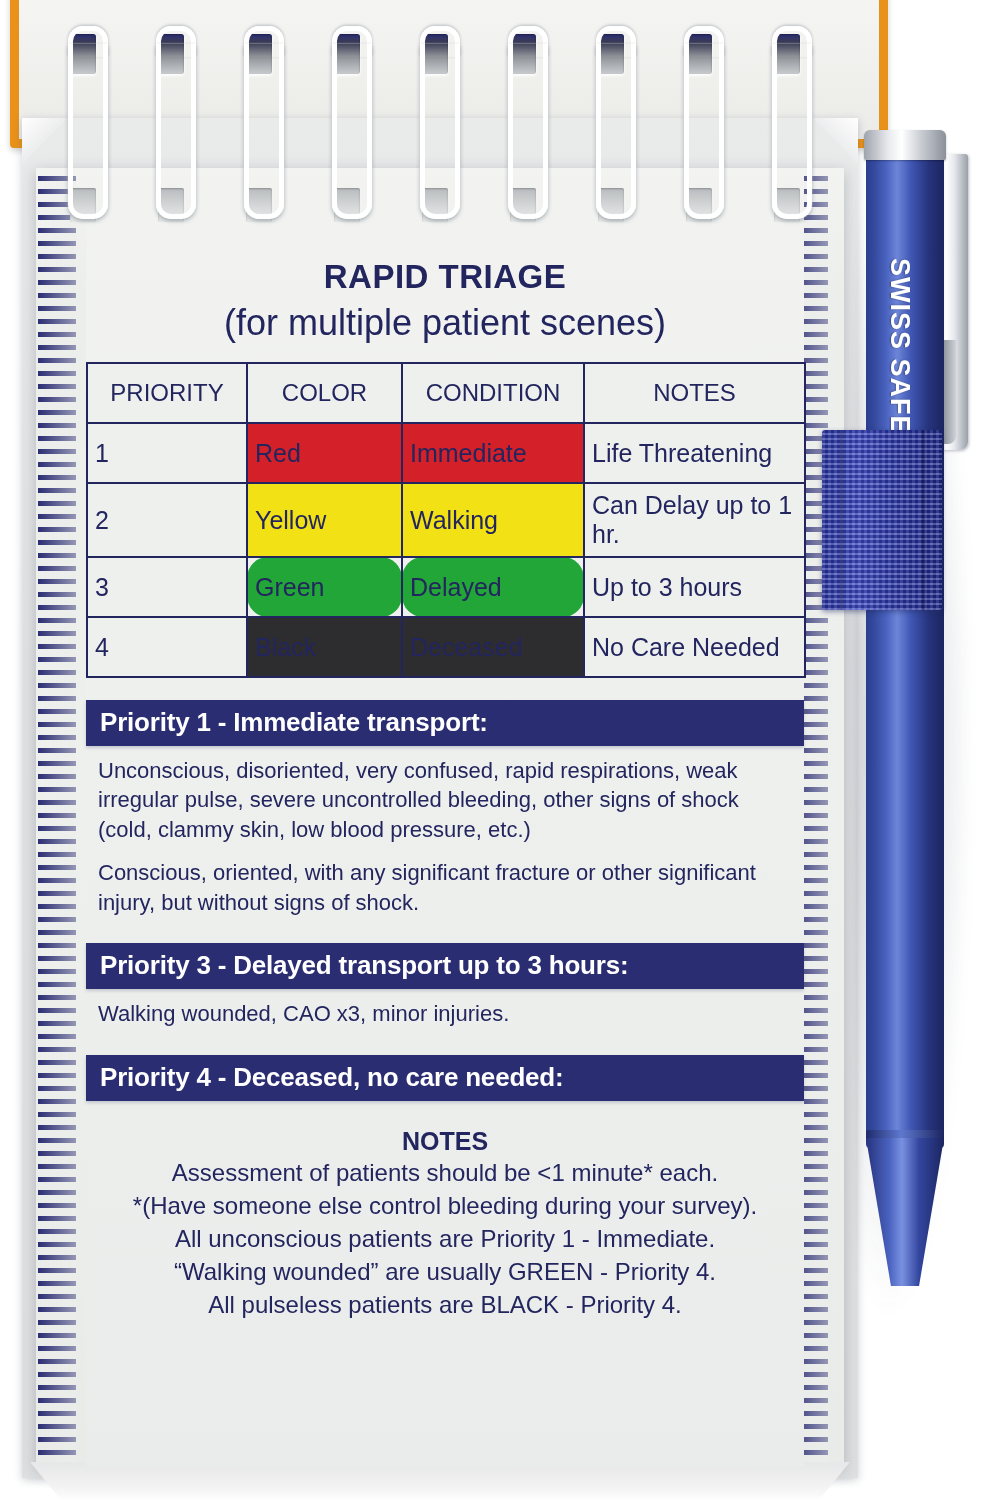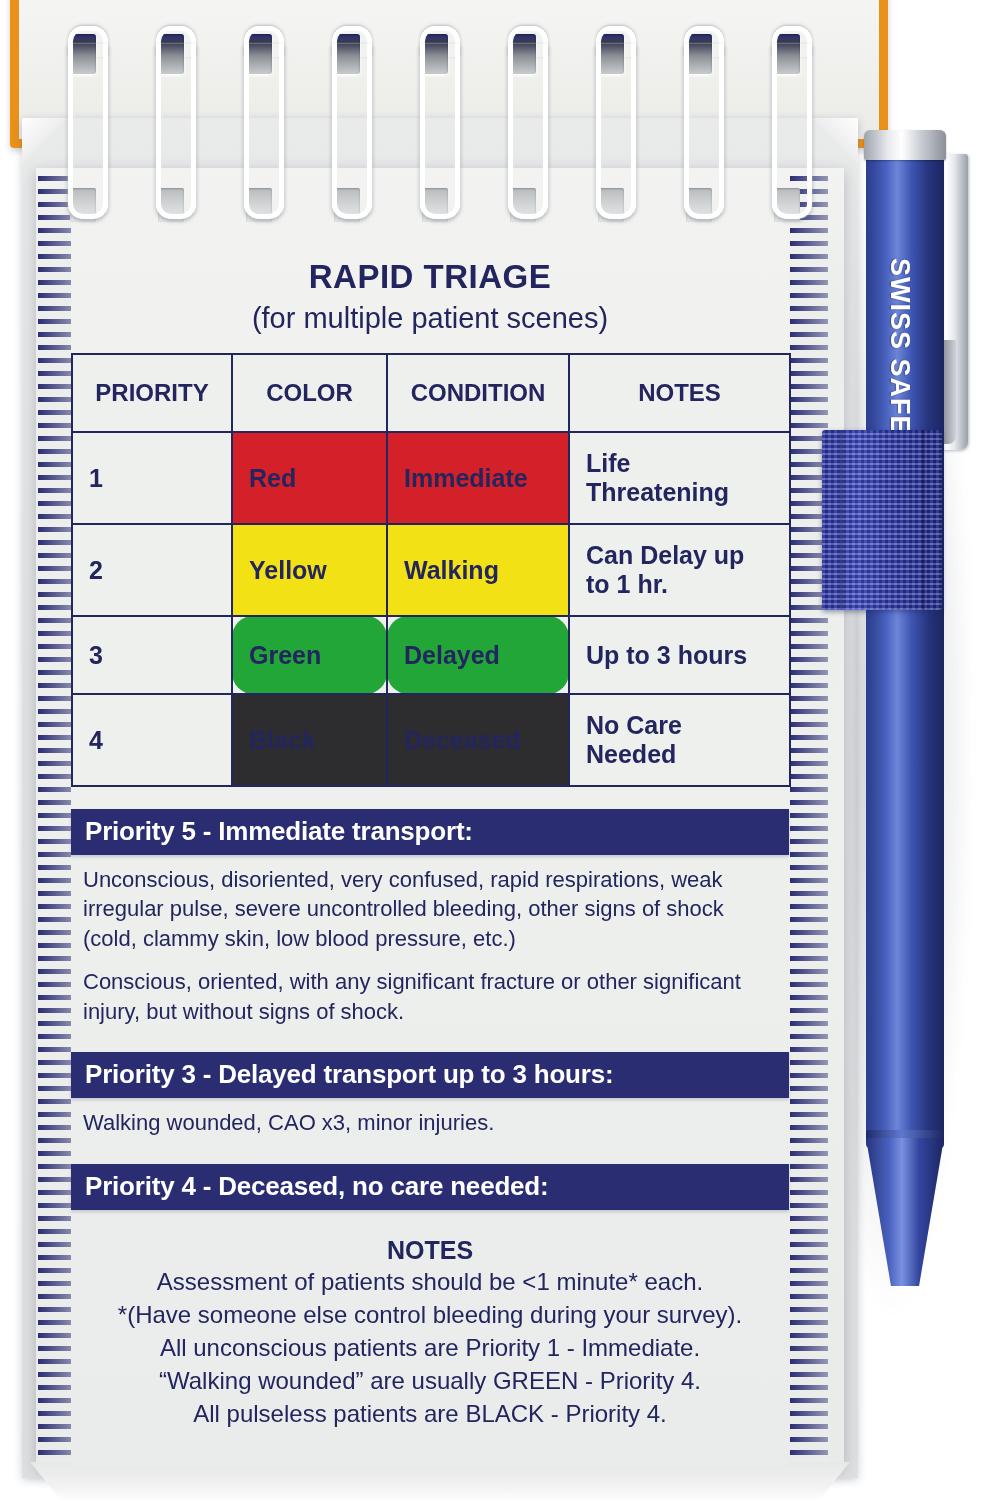--- a/index.html
+++ b/index.html
@@ -62,21 +62,21 @@
         rgba(255,255,255,0) 5px, rgba(255,255,255,0) 13px);
   }
   .ticks.left{left:38px;}
   .ticks.right{left:790px;}
   .ticks-mask{
     position:absolute;top:176px;height:1286px;width:38px;
     background:linear-gradient(90deg,rgba(236,238,236,.0) 0%,rgba(236,238,236,.55) 100%);
   }
   
   .content{
-    position:absolute;left:71px;top:176px;width:718px;height:1290px;
+    position:absolute;left:86px;top:176px;width:718px;height:1290px;
     background:linear-gradient(180deg,#f2f3f1 0%,#eef0ee 45%,#eaeceb 100%);
   }
   
   .spiral{position:absolute;left:0;top:0;width:1000px;height:230px;}
   .hole{
     position:absolute;width:26px;height:40px;border-radius:3px;
     background:linear-gradient(180deg,#2b2d73 0%,#3b3d55 22%,#8d9096 55%,#c9ccce 100%);
     box-shadow:0 1px 2px rgba(0,0,0,.35) inset, 0 2px 3px rgba(255,255,255,.9);
   }
   .hole2{
@@ -94,32 +94,32 @@
     position:absolute;width:30px;height:26px;
     border:5px solid #ffffff;border-bottom:none;border-radius:15px 15px 0 0;
     box-shadow:0 -1px 3px rgba(120,130,145,.5);
   }
   
   .title{
     text-align:center;font-weight:bold;font-size:33px;letter-spacing:.5px;
     color:#23255e;margin:0;padding-top:82px;
   }
   .subtitle{
-    text-align:center;font-size:29px;color:#23255e;margin:0;padding-top:6px;
+    text-align:center;font-size:36px;color:#23255e;margin:0;padding-top:6px;
   }
   
   table.triage{
     border-collapse:collapse;margin:18px auto 0 auto;width:718px;
     table-layout:fixed;
   }
   table.triage td,table.triage th{
     border:2px solid #23255e;
-    font-weight:bold;
+    font-weight:normal;
     font-size:25px;color:#23255e;
-    height:44px;padding:16px;
+    height:44px;padding:7px;
   }
   table.triage th{font-size:24px;background:#eef0ee;}
   .c-pri{width:160px;}
   .c-col{width:155px;}
   .c-con{width:182px;}
   .c-not{width:221px;}
   td.cell-red{background:#d42028;color:#1c1c4a;}
   td.cell-yellow{background:#f2e215;color:#1c1c4a;}
   td.cell-green{background:#22a638;color:#11331f;border-radius:21px;}
   td.cell-black{background:#2d2d30;color:#ffffff;font-weight:bold;}
@@ -274,21 +274,21 @@
       <tr>
         <td class="cell-num">4</td>
         <td class="cell-black">Black</td>
         <td class="cell-black">Deceased</td>
         <td class="cell-plain">No Care Needed</td>
       </tr>
     </tbody>
   </table>
 
   <div class="sec">
-    <div class="sec-head">Priority 5 - Immediate transport:</div>
+    <div class="sec-head">Priority 1 - Immediate transport:</div>
     <div class="sec-body">Unconscious, disoriented, very confused, rapid respirations, weak irregular pulse, severe uncontrolled bleeding, other signs of shock (cold, clammy skin, low blood pressure, etc.)</div>
   </div>
 
   <div class="sec">
     <div class="sec-body">Conscious, oriented, with any significant fracture or other significant injury, but without signs of shock.</div>
   </div>
 
   <div class="sec">
     <div class="sec-head">Priority 3 - Delayed transport up to 3 hours:</div>
     <div class="sec-body">Walking wounded, CAO x3, minor injuries.</div>

